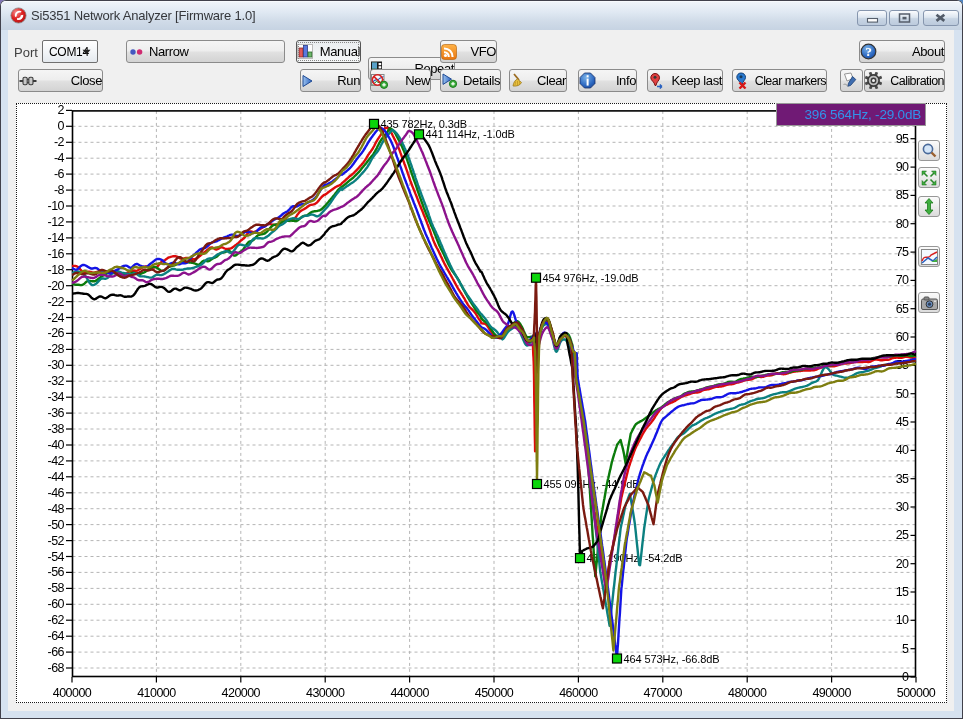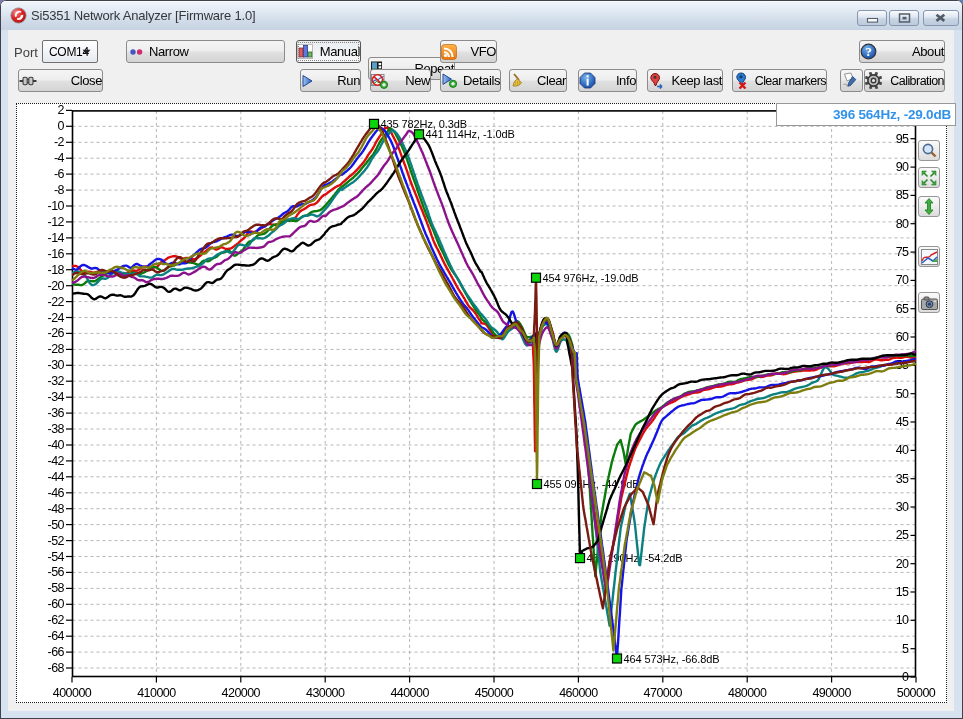--- a/index.html
+++ b/index.html
@@ -8,21 +8,21 @@
 .ttext{position:absolute;left:31px;top:8px;font-size:13px;color:#35373b;letter-spacing:-0.2px}
 .wb{position:absolute;top:10px;height:16px;border:1px solid #8696ae;border-radius:3px;background:linear-gradient(#fafcfe,#dde6f0 45%,#c8d5e4 55%,#bccadc)}
 .client{position:absolute;left:8px;top:30px;width:946px;height:681px;background:#f0f0f0}
 .btn{position:absolute;height:23px;border:1px solid #8b8b8b;border-radius:3px;background:linear-gradient(#f5f5f5,#eeeeee 45%,#e0e0e0 55%,#d3d3d3);font-size:13px;letter-spacing:-0.4px;color:#000;display:flex;align-items:center;justify-content:space-between;gap:4px;white-space:nowrap}
 .btn svg,.combo svg{flex-shrink:0}
 .btn.left{justify-content:flex-start}
 .btn.pressed{border:1px solid #565656;background:linear-gradient(#e9edf0,#f1f3f5 50%,#f5f7f8);outline:1px dotted #888;outline-offset:-3px}
 .combo{position:absolute;left:42px;top:40px;width:56px;height:23px;border:1px solid #707070;border-radius:2px;background:linear-gradient(#ffffff,#f0f3f6 60%,#e4e9ee);font-size:12px;letter-spacing:-0.3px;display:flex;align-items:center;padding-left:6px}
 .lbl{position:absolute;font-size:13px;color:#404040}
 .panel{position:absolute;left:16px;top:103px;width:931px;height:600px;border:1px dotted #1a1a1a;background:#fff}
-.readout{position:absolute;left:776px;top:103px;width:180px;height:22.5px;background:#ffffff;border:1px solid #989898;font-size:13.5px;font-weight:bold;color:#3292ea;text-align:right;line-height:21px;padding-right:4px;letter-spacing:-0.2px}
+.readout{position:absolute;left:776px;top:103px;width:150px;height:22.5px;background:#701a75;border:1px solid #989898;font-size:13.5px;font-weight:normal;color:#3292ea;text-align:right;line-height:21px;padding-right:4px;letter-spacing:-0.2px}
 .btn.tight{font-size:12.5px;letter-spacing:-0.55px}
 .tbtn{position:absolute;left:918px;width:22px;height:21px;border:1px solid #979797;border-radius:3px;background:linear-gradient(#fbfbfb,#ececec 50%,#dcdcdc);display:flex;align-items:center;justify-content:center}
 </style></head><body>
 <div class="win">
 <div class="title"></div>
 
 <svg style="position:absolute;left:10px;top:7px" width="17" height="17" viewBox="0 0 17 17">
 <defs>
         <radialGradient id="rg" cx="0.35" cy="0.3" r="0.9">
           <stop offset="0" stop-color="#f58f8f"></stop>

